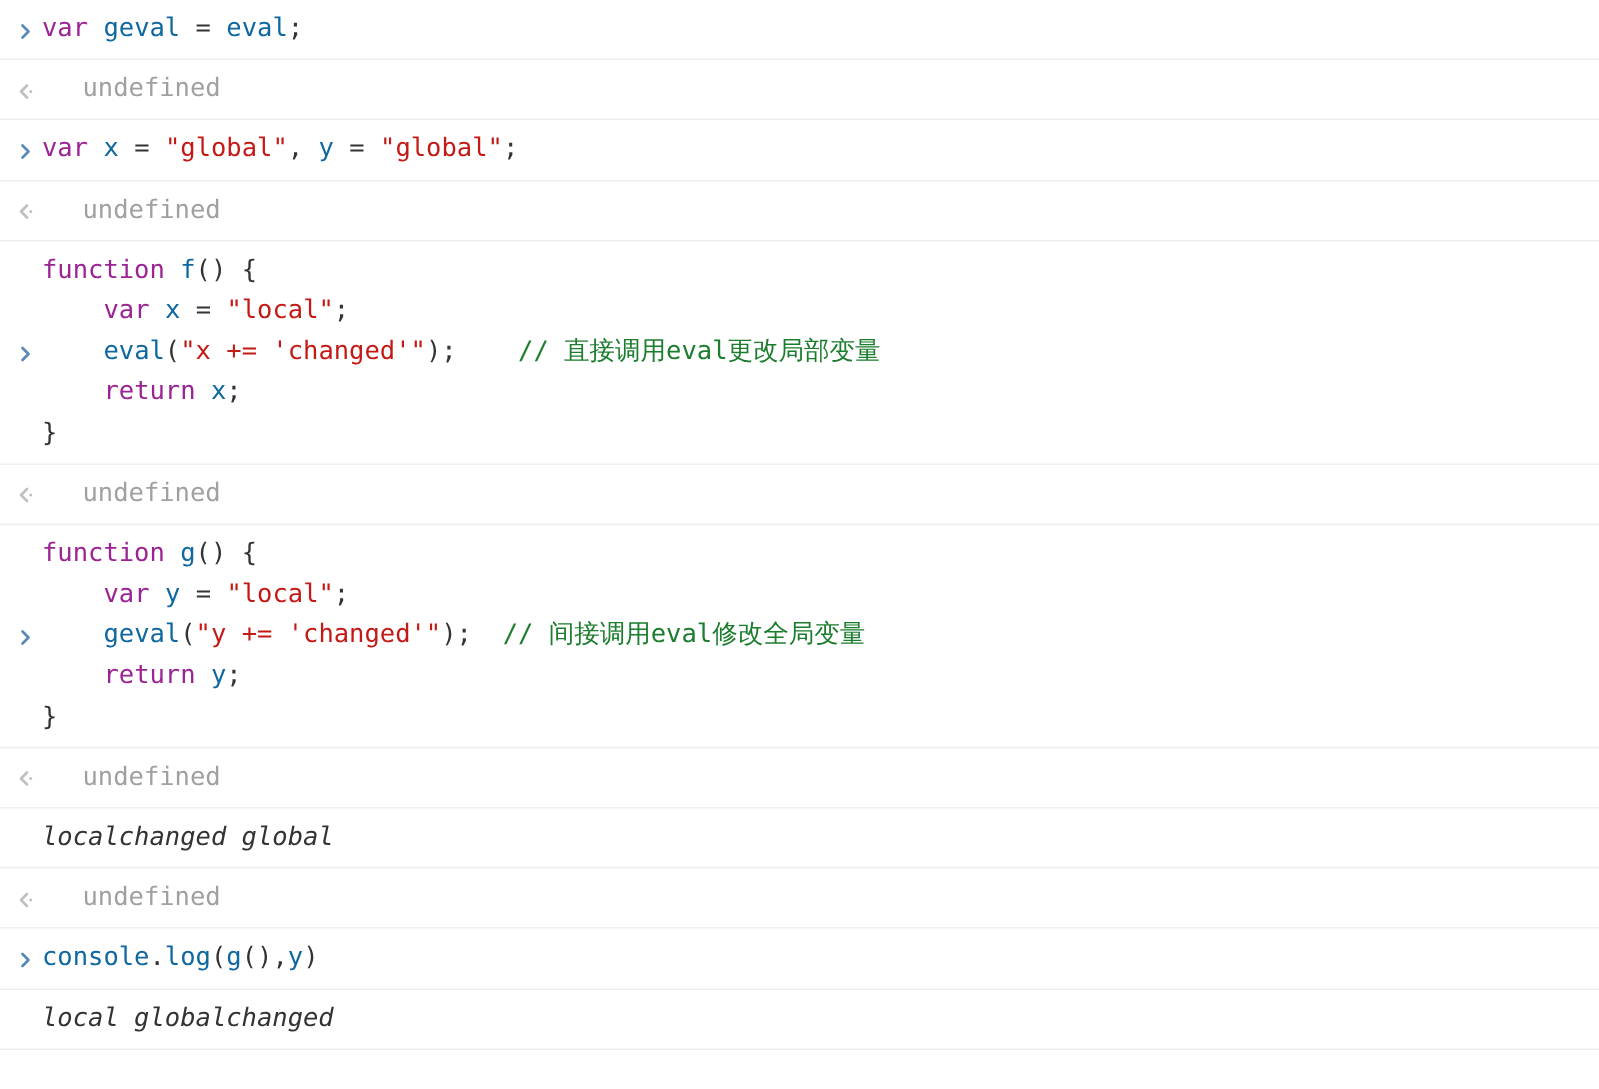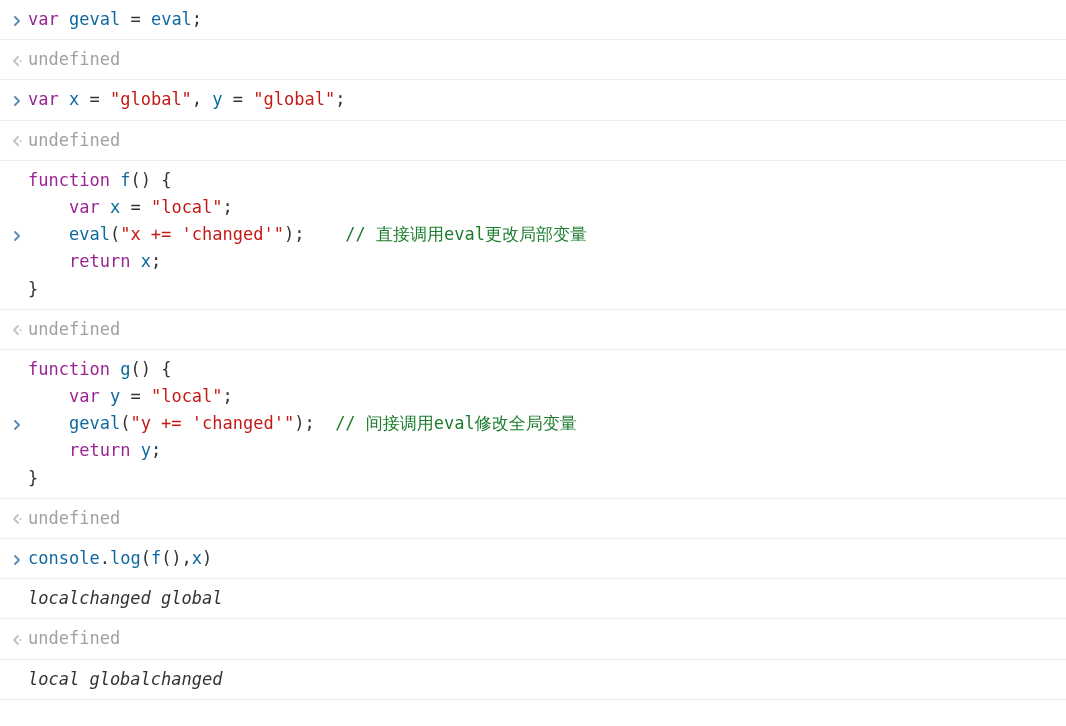--- a/index.html
+++ b/index.html
@@ -28,20 +28,21 @@
   }
   .content {
     flex: 1;
     white-space: pre;
     padding-right: 8px;
     padding-top: 2px;
     padding-bottom: 2px;
   }
   .undef {
     color: #a0a0a0;
+    margin-left: 27px;
   }
   .kw { color: #9b2393; }      
   .ident { color: #0f68a0; }   
   .op { color: #333; }
   .str { color: #c41a16; }     
   .comment { color: #1c7d2e; }
   .plain { color: #333; }
   .log { color: #333; font-style: italic; }
 </style>
 </head>
@@ -118,37 +119,37 @@
     <div class="row">
       <div class="gutter">
         <svg width="12" height="12" viewBox="0 0 12 12" fill="none">
           <path d="M7 2 L3 6 L7 10" stroke="#c0c0c0" stroke-width="1.8" fill="none" stroke-linecap="round" stroke-linejoin="round"></path>
           <circle cx="9.5" cy="6" r="1" fill="#c0c0c0"></circle>
         </svg>
       </div>
       <div class="content undef">undefined</div>
     </div>
     <div class="row">
-      <div class="gutter">
-        <svg width="10" height="12" viewBox="0 0 10 12" fill="none">
-          <path d="M3 2 L7 6 L3 10" stroke="#5a88b5" stroke-width="1.8" fill="none" stroke-linecap="round" stroke-linejoin="round"></path>
-        </svg>
-      </div>
-      <div class="content"><span class="ident">console</span><span class="op">.</span><span class="ident">log</span><span class="op">(</span><span class="ident">f</span><span class="op">(),</span><span class="ident">x</span><span class="op">)</span></div>
-    </div>
-    <div class="row">
       <div class="gutter"></div>
       <div class="content log">localchanged global</div>
     </div>
     <div class="row">
       <div class="gutter">
         <svg width="12" height="12" viewBox="0 0 12 12" fill="none">
           <path d="M7 2 L3 6 L7 10" stroke="#c0c0c0" stroke-width="1.8" fill="none" stroke-linecap="round" stroke-linejoin="round"></path>
           <circle cx="9.5" cy="6" r="1" fill="#c0c0c0"></circle>
         </svg>
       </div>
       <div class="content undef">undefined</div>
     </div>
     <div class="row">
+      <div class="gutter">
+        <svg width="10" height="12" viewBox="0 0 10 12" fill="none">
+          <path d="M3 2 L7 6 L3 10" stroke="#5a88b5" stroke-width="1.8" fill="none" stroke-linecap="round" stroke-linejoin="round"></path>
+        </svg>
+      </div>
+      <div class="content"><span class="ident">console</span><span class="op">.</span><span class="ident">log</span><span class="op">(</span><span class="ident">g</span><span class="op">(),</span><span class="ident">y</span><span class="op">)</span></div>
+    </div>
+    <div class="row">
       <div class="gutter"></div>
       <div class="content log">local globalchanged</div>
     </div>
   </div>
 
 </body></html>

